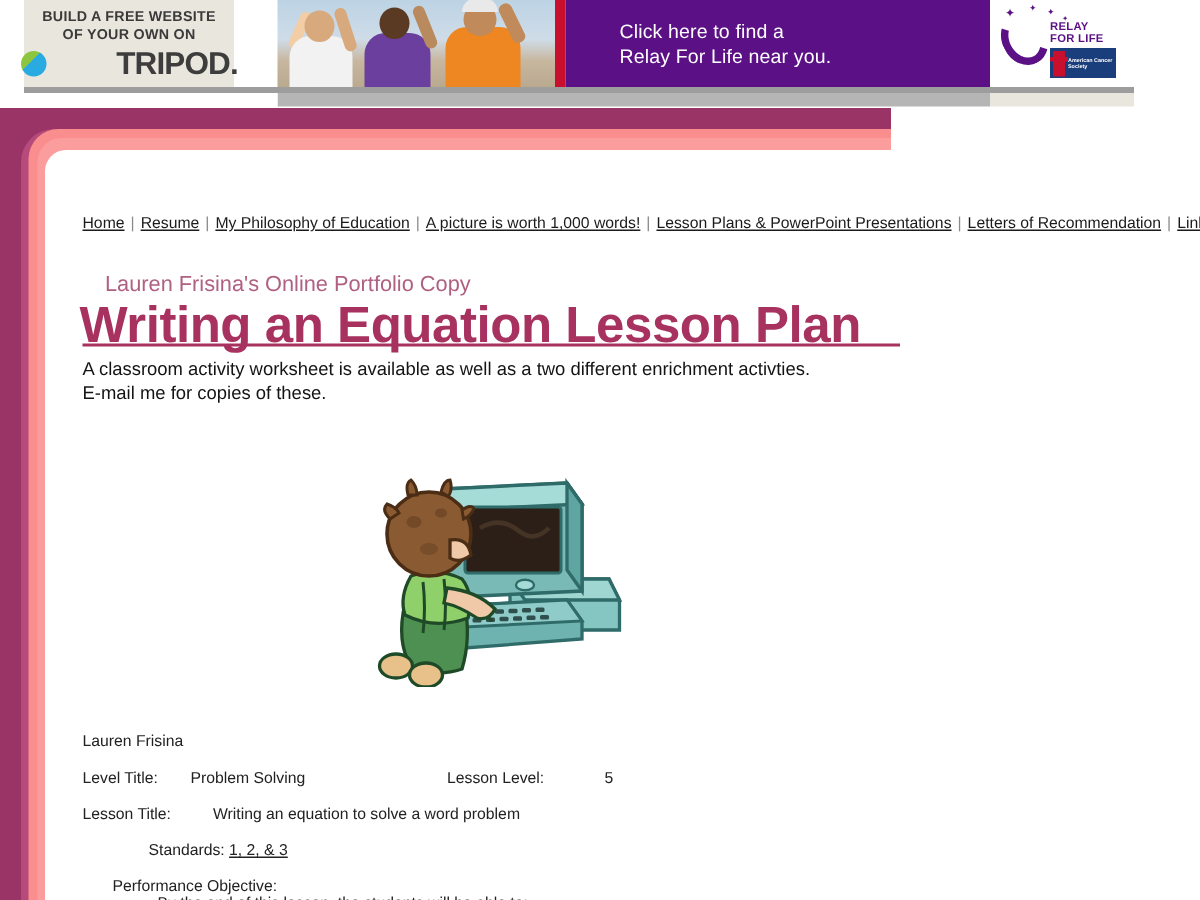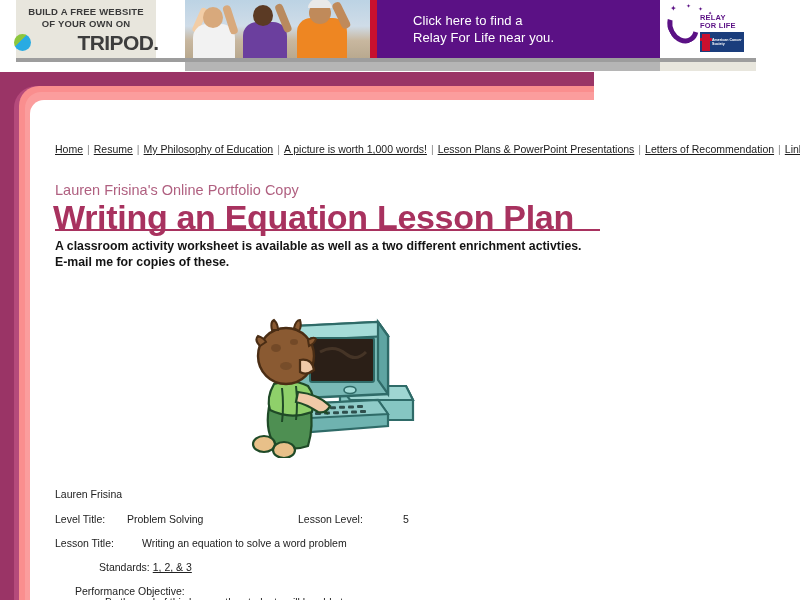--- a/index.html
+++ b/index.html
@@ -241,21 +241,21 @@
     text-decoration: underline;
     white-space: nowrap;
   }
   #nav-links .sep {
     color: #8a8a8a;
     padding: 0 4px;
   }
 
   #site-subtitle {
     position: absolute;
-    left: 55px; top: 182px;
+    left: 70px; top: 182px;
     font-size: 14.5px;
     color: #b06080;
     letter-spacing: 0;
   }
   #page-title {
     position: absolute;
     left: 53px; top: 198px;
     font-size: 34px;
     font-weight: 700;
     color: #a8325f;
@@ -266,21 +266,21 @@
     left: 55px; top: 229px;
     width: 545px; height: 2px;
     background: #a8325f;
   }
 
   #intro-text {
     position: absolute;
     left: 55px; top: 239px;
     width: 560px;
     font-size: 12.3px;
-    font-weight: 700;
+    font-weight: 400;
     color: #141414;
     line-height: 15.5px;
   }
 
   
   #clipart {
     position: absolute;
     left: 238px; top: 308px;
     width: 185px; height: 150px;
   }

